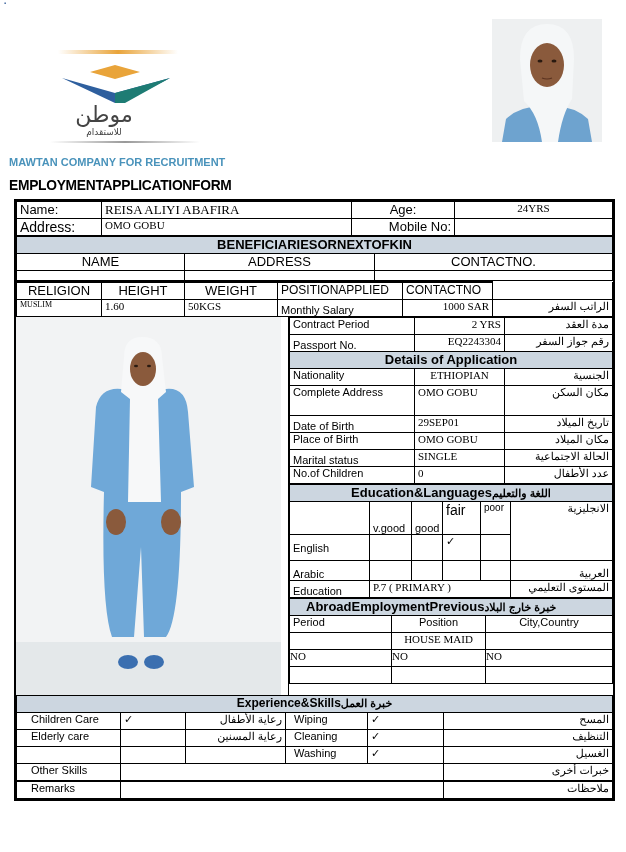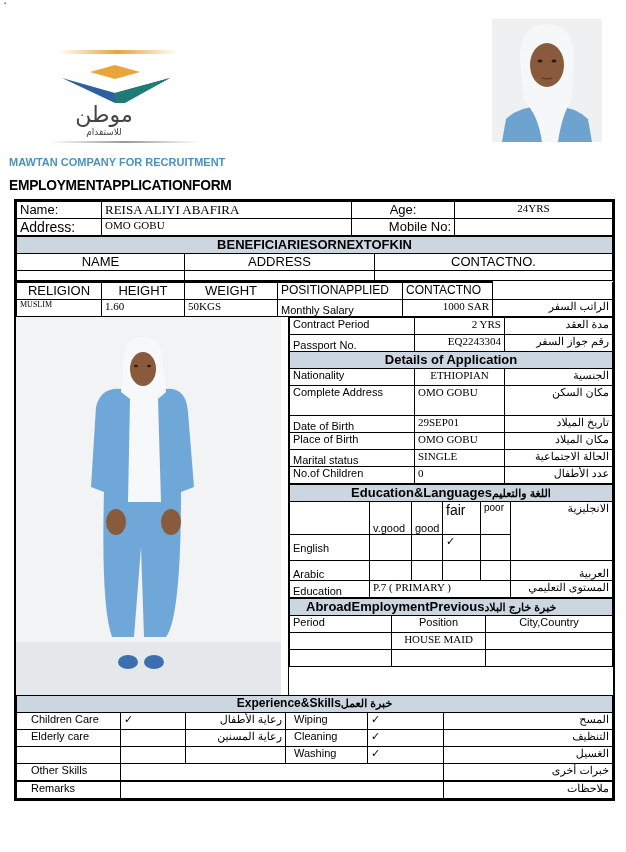--- a/index.html
+++ b/index.html
@@ -277,20 +277,25 @@
           <td class="sm">Period</td>
           <td class="sm center">Position</td>
           <td class="sm center">City,Country</td>
         </tr>
         <tr>
           <td class="serif"></td>
           <td class="serif center">HOUSE MAID</td>
           <td class="serif"></td>
         </tr>
         <tr>
+          <td class="serif" style="padding-left:0">NO</td>
+          <td class="serif" style="padding-left:0">NO</td>
+          <td class="serif" style="padding-left:0">NO</td>
+        </tr>
+        <tr>
           <td></td>
           <td></td>
           <td></td>
         </tr>
       </tbody>
         </table>
     </div>
   </div>
 
   <table>

